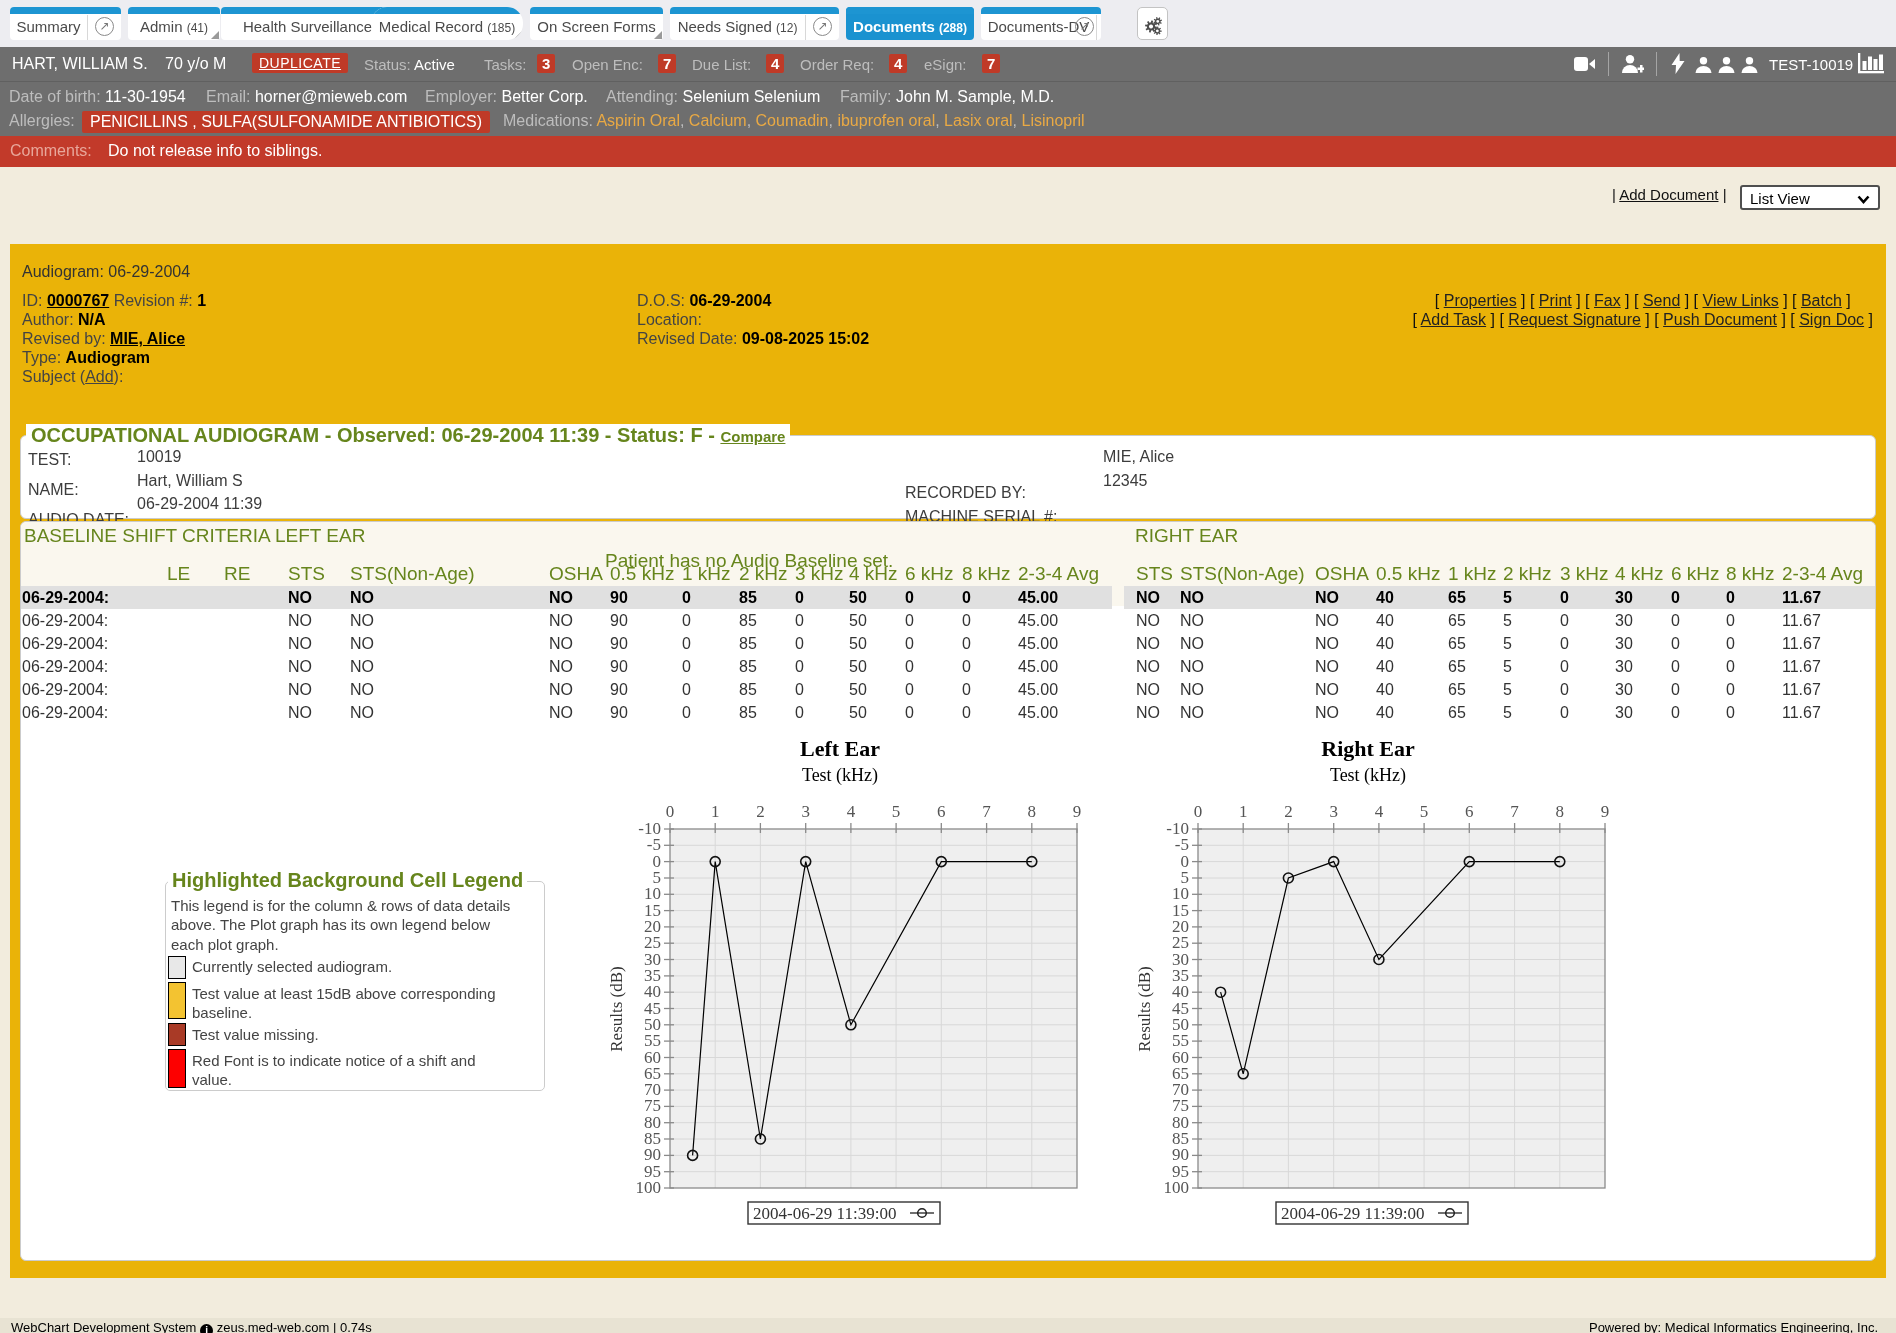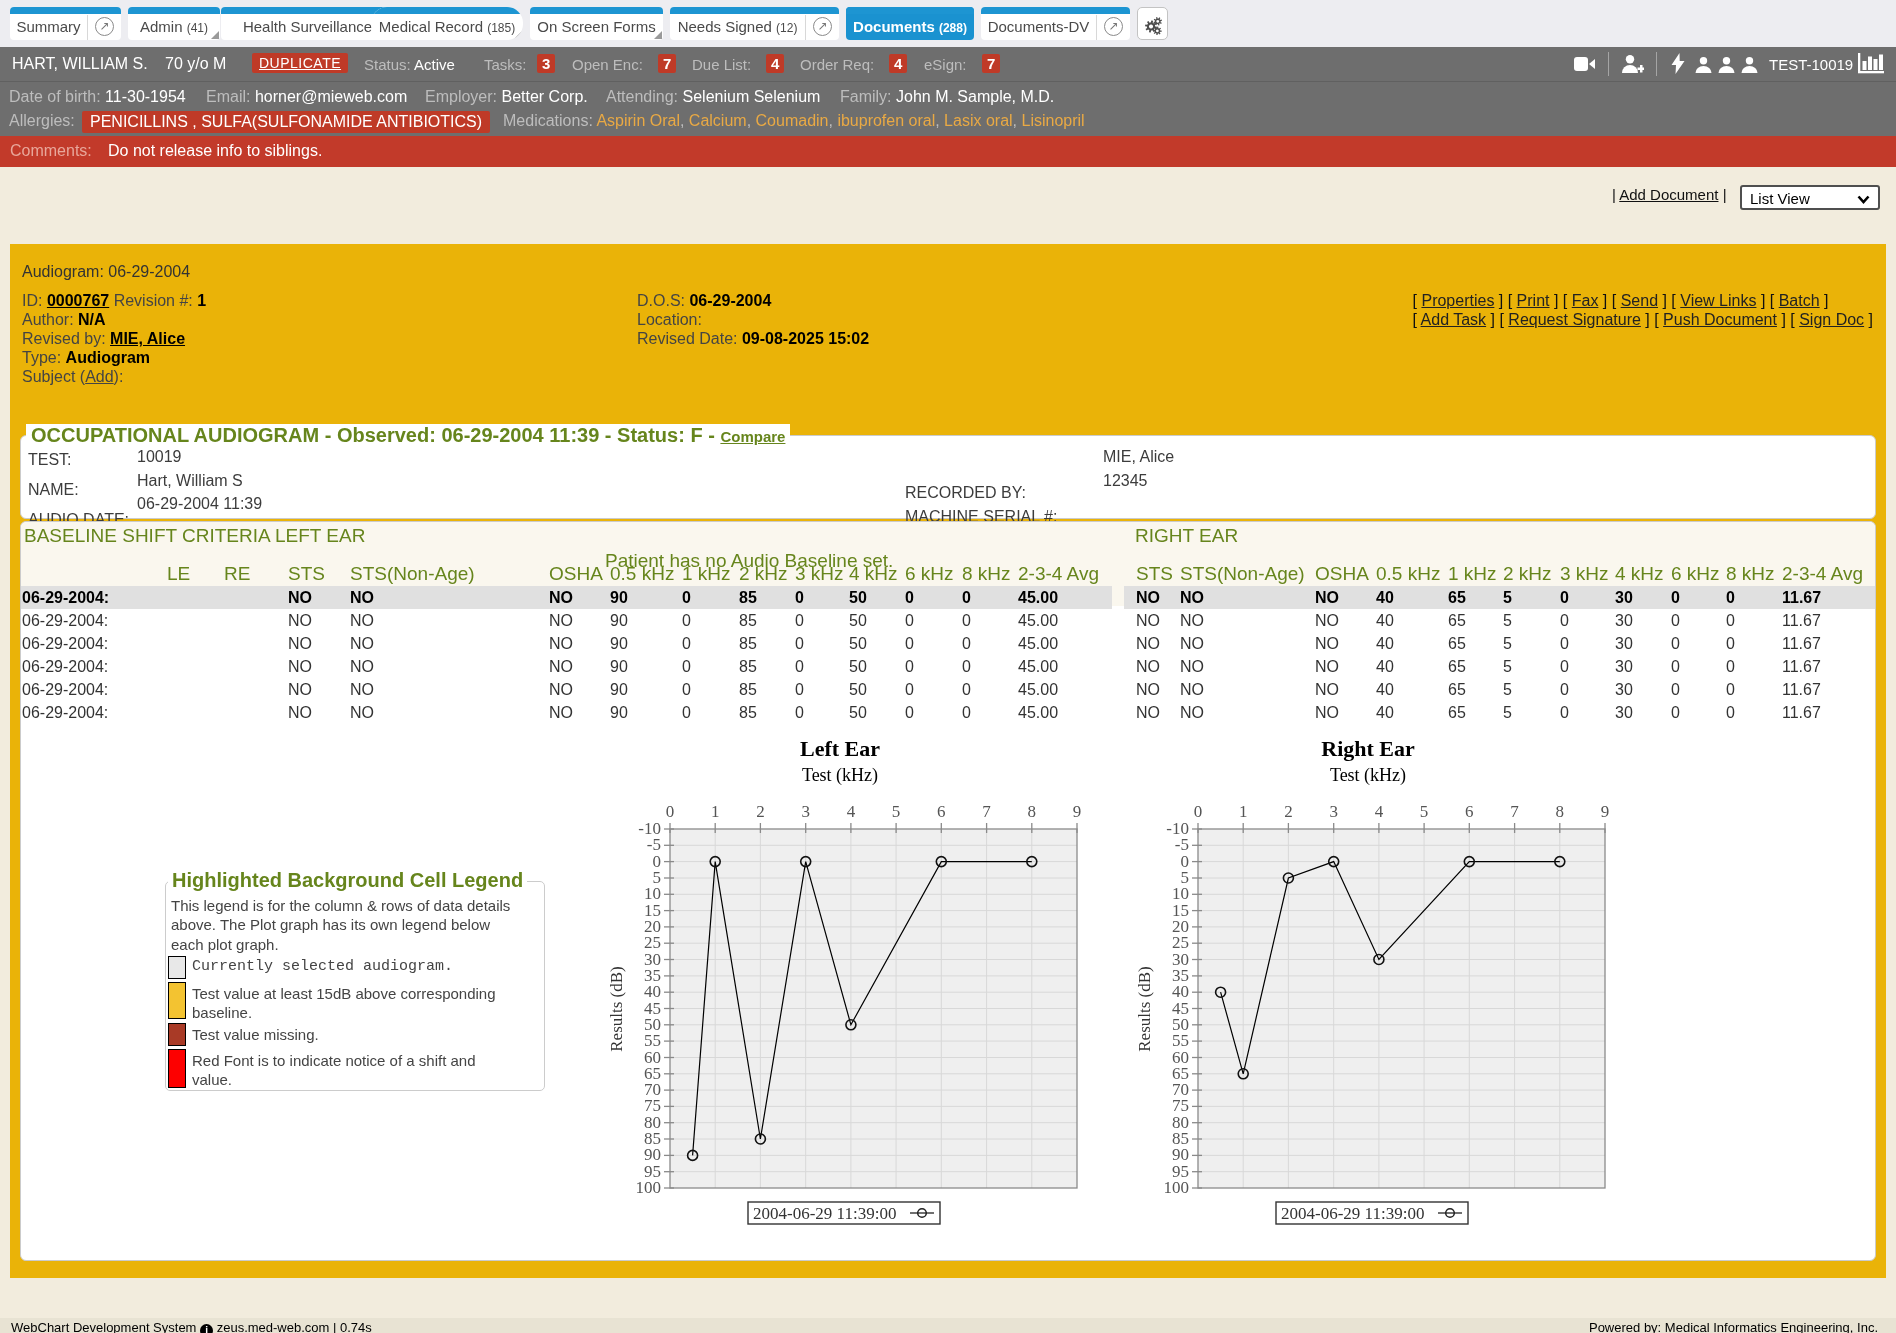--- a/index.html
+++ b/index.html
@@ -61,21 +61,21 @@
     <div class="tab" style="left:670px;width:169px;">
       <div class="cap"></div>
       <div class="lbl" style="width:135px;">Needs Signed <small>(12)</small></div>
       <div class="sep" style="left:135px;"></div>
       <div class="circarrow" style="right:7px;"></div>
     </div>
     <div class="tab active" style="left:846px;width:128px;">
       <div class="cap"></div>
       <div class="lbl">Documents <small>(288)</small></div>
     </div>
-    <div class="tab" style="left:981px;width:149px;padding-left:36px;">
+    <div class="tab" style="left:981px;width:120px;padding-left:36px;">
       <div class="cap"></div>
       <div class="lbl" style="width:115px;">Documents-DV</div>
       <div class="sep" style="left:115px;"></div>
       <div class="circarrow" style="right:7px;"></div>
     </div>
     <div style="position:absolute;left:1137px;top:7px;width:31px;height:33px;background:#fff;border:1px solid #c3c3c3;border-radius:5px;">
 <svg style="position:absolute;left:4px;top:5px" width="22" height="23" viewBox="0 0 27 29">
  <g fill="#4d4d4d" fill-rule="evenodd">
   <path d="M16.12,16.11 L16.20,16.92 L18.59,17.34 L18.12,19.65 L15.76,19.10 L15.25,20.00 L14.74,20.62 L16.13,22.61 L14.17,23.91 L12.88,21.85 L11.89,22.12 L11.08,22.20 L10.66,24.59 L8.35,24.12 L8.90,21.76 L8.00,21.25 L7.38,20.74 L5.39,22.13 L4.09,20.17 L6.15,18.88 L5.88,17.89 L5.80,17.08 L3.41,16.66 L3.88,14.35 L6.24,14.90 L6.75,14.00 L7.26,13.38 L5.87,11.39 L7.83,10.09 L9.12,12.15 L10.11,11.88 L10.92,11.80 L11.34,9.41 L13.65,9.88 L13.10,12.24 L14.00,12.75 L14.62,13.26 L16.61,11.87 L17.91,13.83 L15.85,15.12 Z M11,14.4 a2.6,2.6 0 1,0 0.001,0 Z"></path>
   <path d="M23.07,10.96 L22.96,11.51 L24.58,12.32 L23.78,13.79 L22.22,12.86 L21.70,13.35 L21.23,13.66 L21.80,15.38 L20.20,15.85 L19.75,14.09 L19.04,14.07 L18.49,13.96 L17.68,15.58 L16.21,14.78 L17.14,13.22 L16.65,12.70 L16.34,12.23 L14.62,12.80 L14.15,11.20 L15.91,10.75 L15.93,10.04 L16.04,9.49 L14.42,8.68 L15.22,7.21 L16.78,8.14 L17.30,7.65 L17.77,7.34 L17.20,5.62 L18.80,5.15 L19.25,6.91 L19.96,6.93 L20.51,7.04 L21.32,5.42 L22.79,6.22 L21.86,7.78 L22.35,8.30 L22.66,8.77 L24.38,8.20 L24.85,9.80 L23.09,10.25 Z M19.5,8.7 a1.8,1.8 0 1,0 0.001,0 Z"></path>
@@ -155,21 +155,21 @@
 <span class="abs" style="left:1740px;top:185px;width:140px;height:25px;background:#fff;border:2px solid #4f4f4f;border-radius:3px;font-size:15px;color:#000;">
 <span class="abs" style="left:8px;top:3px;">List View</span>
 <svg class="abs" style="right:8px;top:8px;" width="13" height="9" viewBox="0 0 13 9">
       <path d="M1.5 1.5 L6.5 7 L11.5 1.5" stroke="#000" stroke-width="2.6" fill="none"></path>
     </svg>
   </span>
 <div class="abs doc" style="left:10px;top:244px;width:1876px;height:1034px;background:#eab308;font-size:16px;color:#333;">
     <div class="abs" style="left:12px;top:19px;">Audiogram: 06-29-2004</div>
     <div class="abs" style="left:12px;top:47px;line-height:19px;color:#444;">ID: <b class="ul" style="color:#000">0000767</b> Revision #: <b style="color:#000">1</b><br>Author: <b style="color:#000">N/A</b><br>Revised by: <b class="ul" style="color:#000">MIE, Alice</b><br>Type: <b style="color:#000">Audiogram</b><br>Subject (<span class="ul">Add</span>):</div>
     <div class="abs" style="left:627px;top:47px;line-height:19px;color:#444;">D.O.S: <b style="color:#000">06-29-2004</b><br>Location:<br>Revised Date: <b style="color:#000">09-08-2025 15:02</b></div>
-    <div class="abs" style="right:13px;top:47px;line-height:19px;text-align:left;color:#111;font-size:16px;">[ <a>Properties</a> ] [ <a>Print</a> ] [ <a>Fax</a> ] [ <a>Send</a> ] [ <a>View Links</a> ] [ <a>Batch</a> ]<br>[ <a>Add Task</a> ] [ <a>Request Signature</a> ] [ <a>Push Document</a> ] [ <a>Sign Doc</a> ]</div>
+    <div class="abs" style="right:13px;top:47px;line-height:19px;text-align:center;color:#111;font-size:16px;">[ <a>Properties</a> ] [ <a>Print</a> ] [ <a>Fax</a> ] [ <a>Send</a> ] [ <a>View Links</a> ] [ <a>Batch</a> ]<br>[ <a>Add Task</a> ] [ <a>Request Signature</a> ] [ <a>Push Document</a> ] [ <a>Sign Doc</a> ]</div>
     <div class="fs" style="left:10px;top:191px;width:1856px;height:84px;"></div>
     <div class="abs" style="left:16px;top:180px;background:#fff;padding:0 5px;font-size:20px;font-weight:bold;"><span class="green">OCCUPATIONAL AUDIOGRAM - Observed: 06-29-2004 11:39 - Status: F - <span class="ul" style="font-size:15px;">Compare</span></span></div>
     <div class="abs" style="left:18px;top:201px;line-height:30px;color:#3c3c3c;font-size:16px;">TEST:<br>NAME:<br>AUDIO DATE:</div>
     <div class="abs" style="left:127px;top:201px;line-height:23.5px;color:#3c3c3c;font-size:16px;">10019<br>Hart, William S<br>06-29-2004 11:39</div>
     <div class="abs" style="left:895px;top:201px;line-height:23.5px;color:#3c3c3c;font-size:16px;margin-top:36px;">RECORDED BY:<br>MACHINE SERIAL #:<br>LAST CALIBRATED ON:</div>
     <div class="abs" style="left:1093px;top:201px;line-height:23.5px;color:#3c3c3c;font-size:16px;">MIE, Alice<br>12345</div>
     <div class="fs" style="left:10px;top:277px;width:1856px;height:740px;">
       <div class="abs" style="left:0;top:0;width:100%;height:84px;background:#faf7ee;border-radius:6px 6px 0 0;"></div>
       <div class="abs green" style="left:3px;top:3px;font-size:19px;">BASELINE SHIFT CRITERIA LEFT EAR</div>
       <div class="abs green" style="left:1114px;top:3px;font-size:19px;">RIGHT EAR</div>
@@ -421,21 +421,21 @@
         <td>11.67</td>
       </tr>
     </tbody>
   </table>
 <div class="abs" style="left:165px;top:881px;width:380px;height:210px;border:1px solid #ccc;border-radius:5px;"></div>
 <div class="abs" style="left:168px;top:869px;background:#fff;padding:0 4px;font-size:20px;font-weight:bold;">
  <span class="green">Highlighted Background Cell Legend</span></div>
 <div class="abs" style="left:171px;top:896px;width:347px;font-size:15px;line-height:19.3px;color:#444;">
 This legend is for the column &amp; rows of data details above. The Plot graph has its own legend below each plot graph.</div>
 <div class="abs" style="left:168px;top:956px;width:18px;height:23px;background:#e8e8e8;border:1px solid #000;"></div>
-<div class="abs" style="left:192px;top:958px;font-size:15px;color:#444;font-family:Liberation Mono, monospace;">Currently selected audiogram.</div>
+<div class="abs" style="left:192px;top:958px;font-size:15px;color:#444;">Currently selected audiogram.</div>
 <div class="abs" style="left:168px;top:982px;width:18px;height:37px;background:#f3c331;border:1px solid #000;"></div>
 <div class="abs" style="left:192px;top:984px;width:340px;font-size:15px;line-height:19.3px;color:#444;">Test value at least 15dB above corresponding baseline.</div>
 <div class="abs" style="left:168px;top:1023px;width:18px;height:23px;background:#a93a26;border:1px solid #000;"></div>
 <div class="abs" style="left:192px;top:1026px;font-size:15px;color:#444;">Test value missing.</div>
 <div class="abs" style="left:168px;top:1049px;width:18px;height:39px;background:#fd0000;border:1px solid #000;"></div>
 <div class="abs" style="left:192px;top:1051px;width:322px;font-size:15px;line-height:19.3px;color:#444;">Red Font is to indicate notice of a shift and value.</div>
 <svg class="abs" style="left:560px;top:733px;" width="560" height="496" viewBox="0 0 560 496" font-family="Liberation Serif, serif">
     <rect x="110.0" y="96.0" width="407.0" height="359.0" fill="#efefef"></rect>
     <g stroke="#d8d8d8" stroke-width="1">
       <line x1="155.2" y1="96.0" x2="155.2" y2="455.0"></line>

